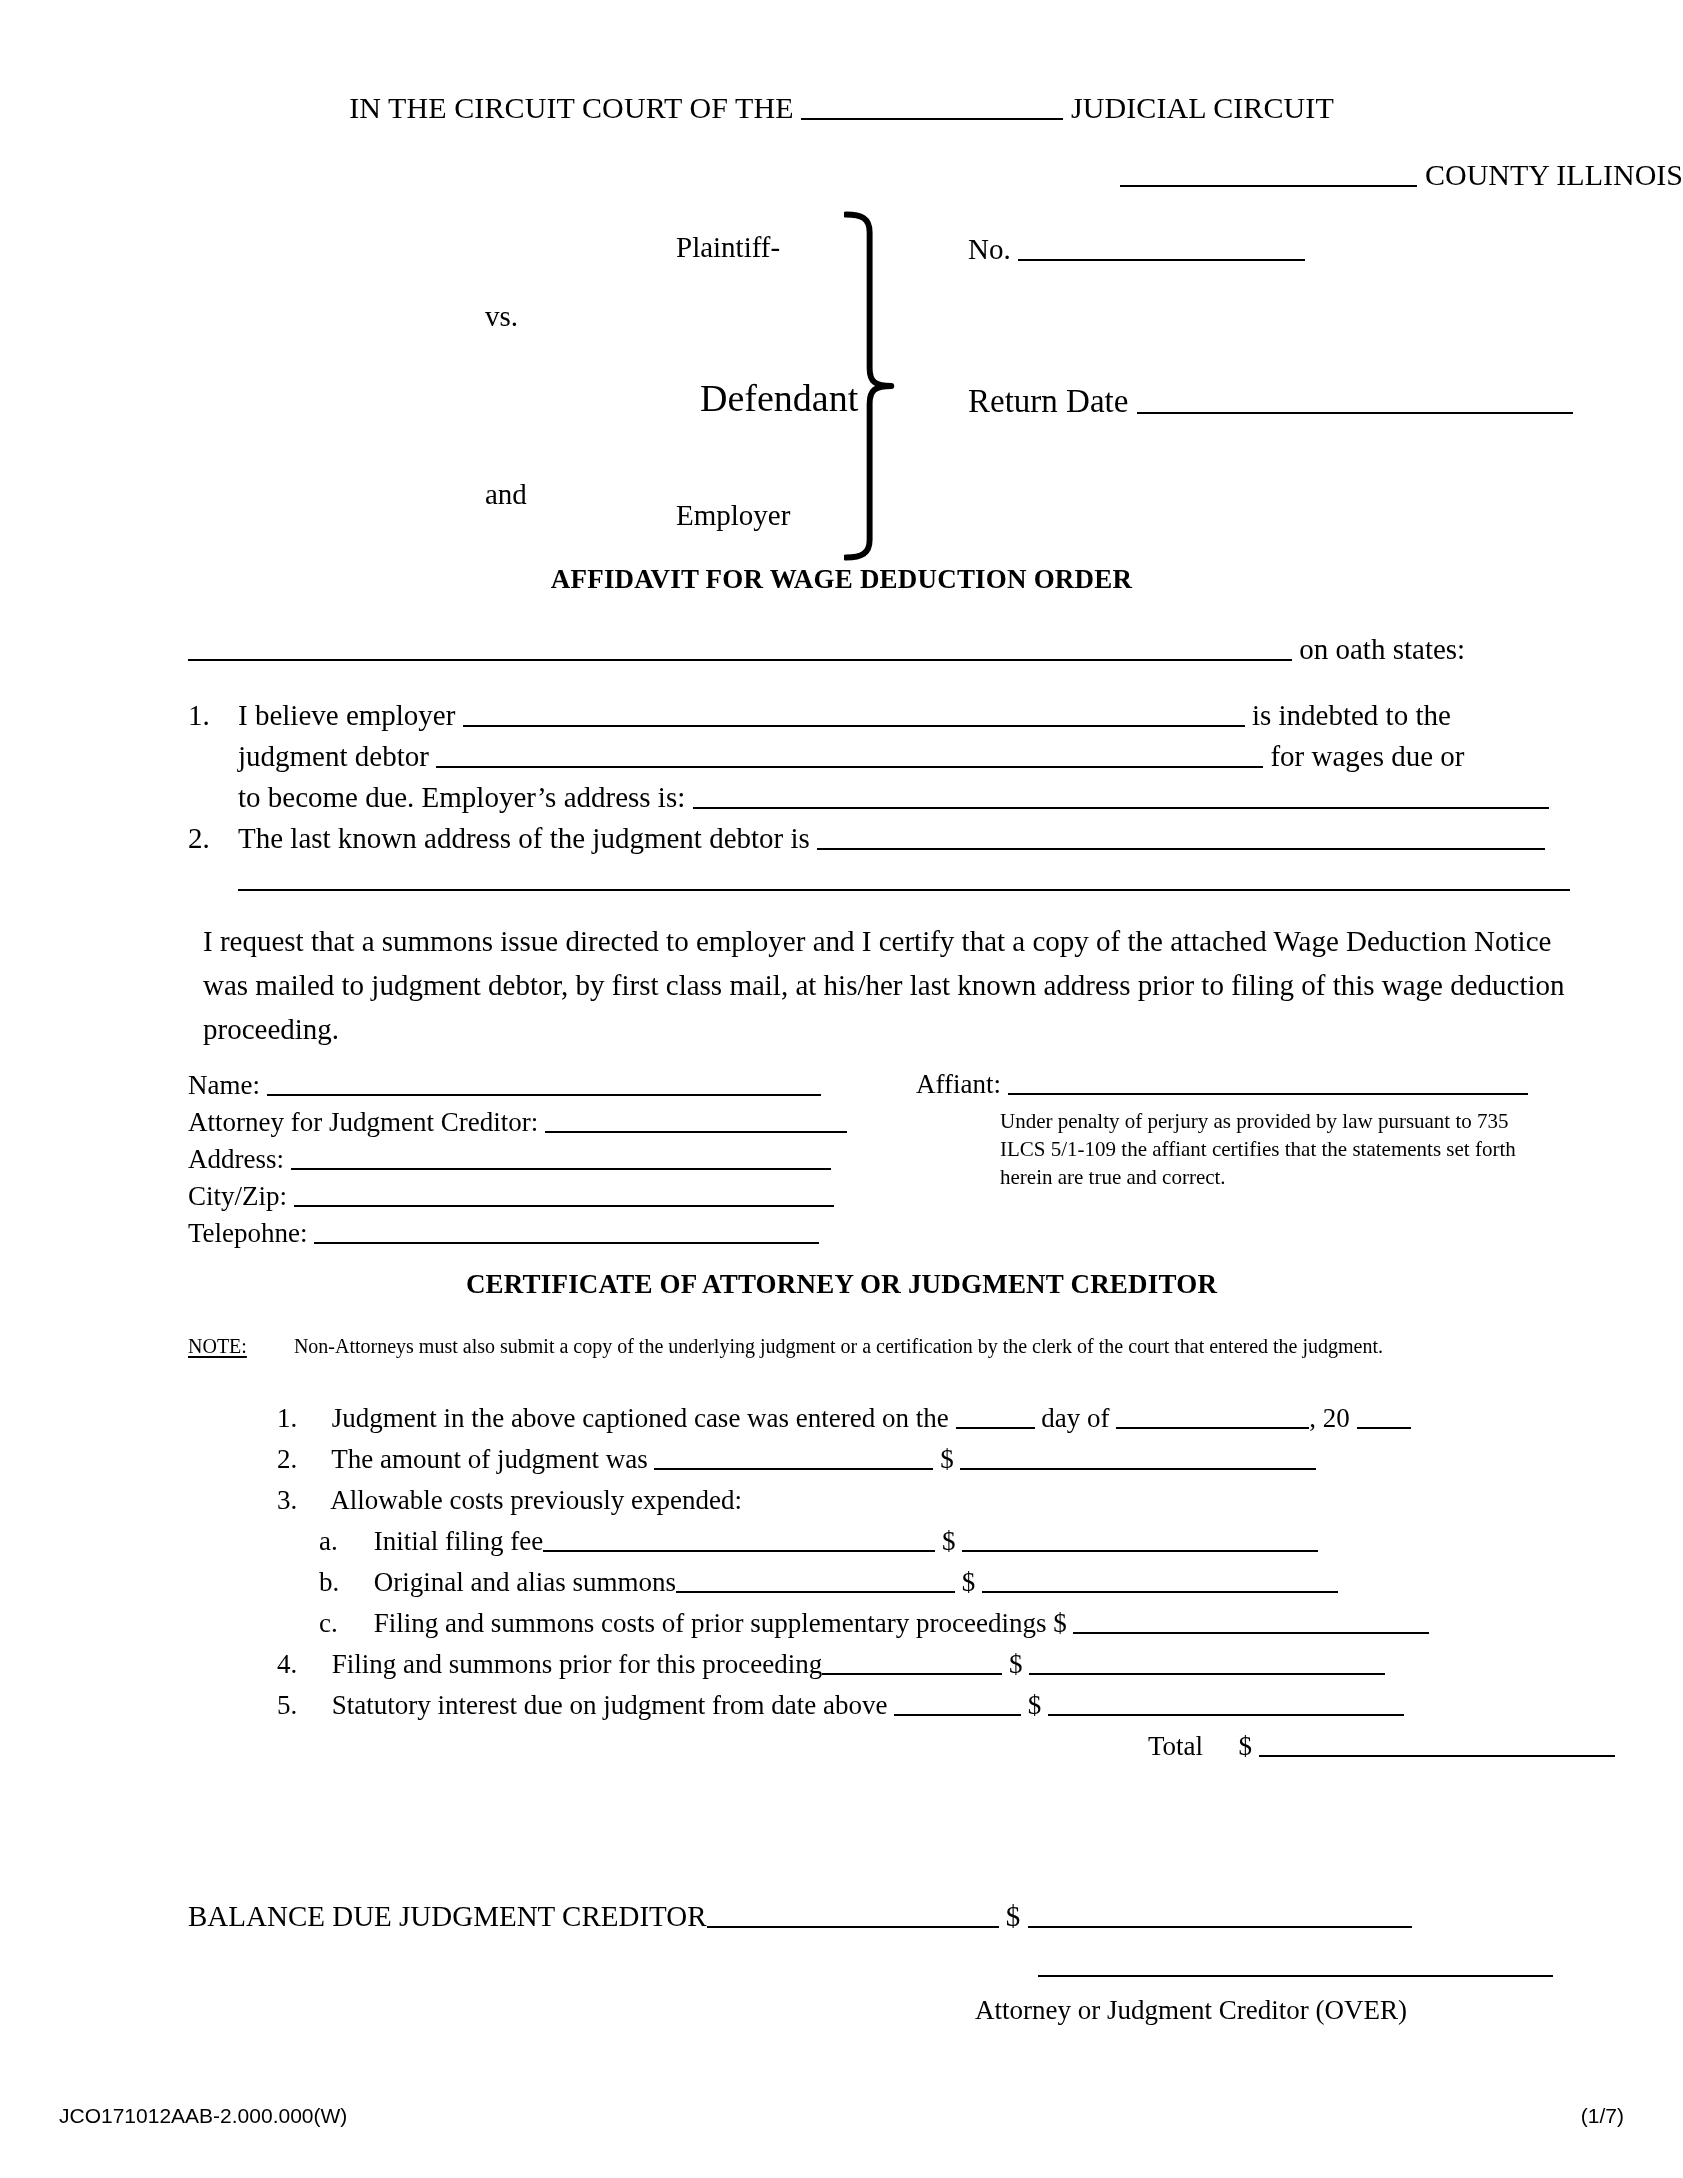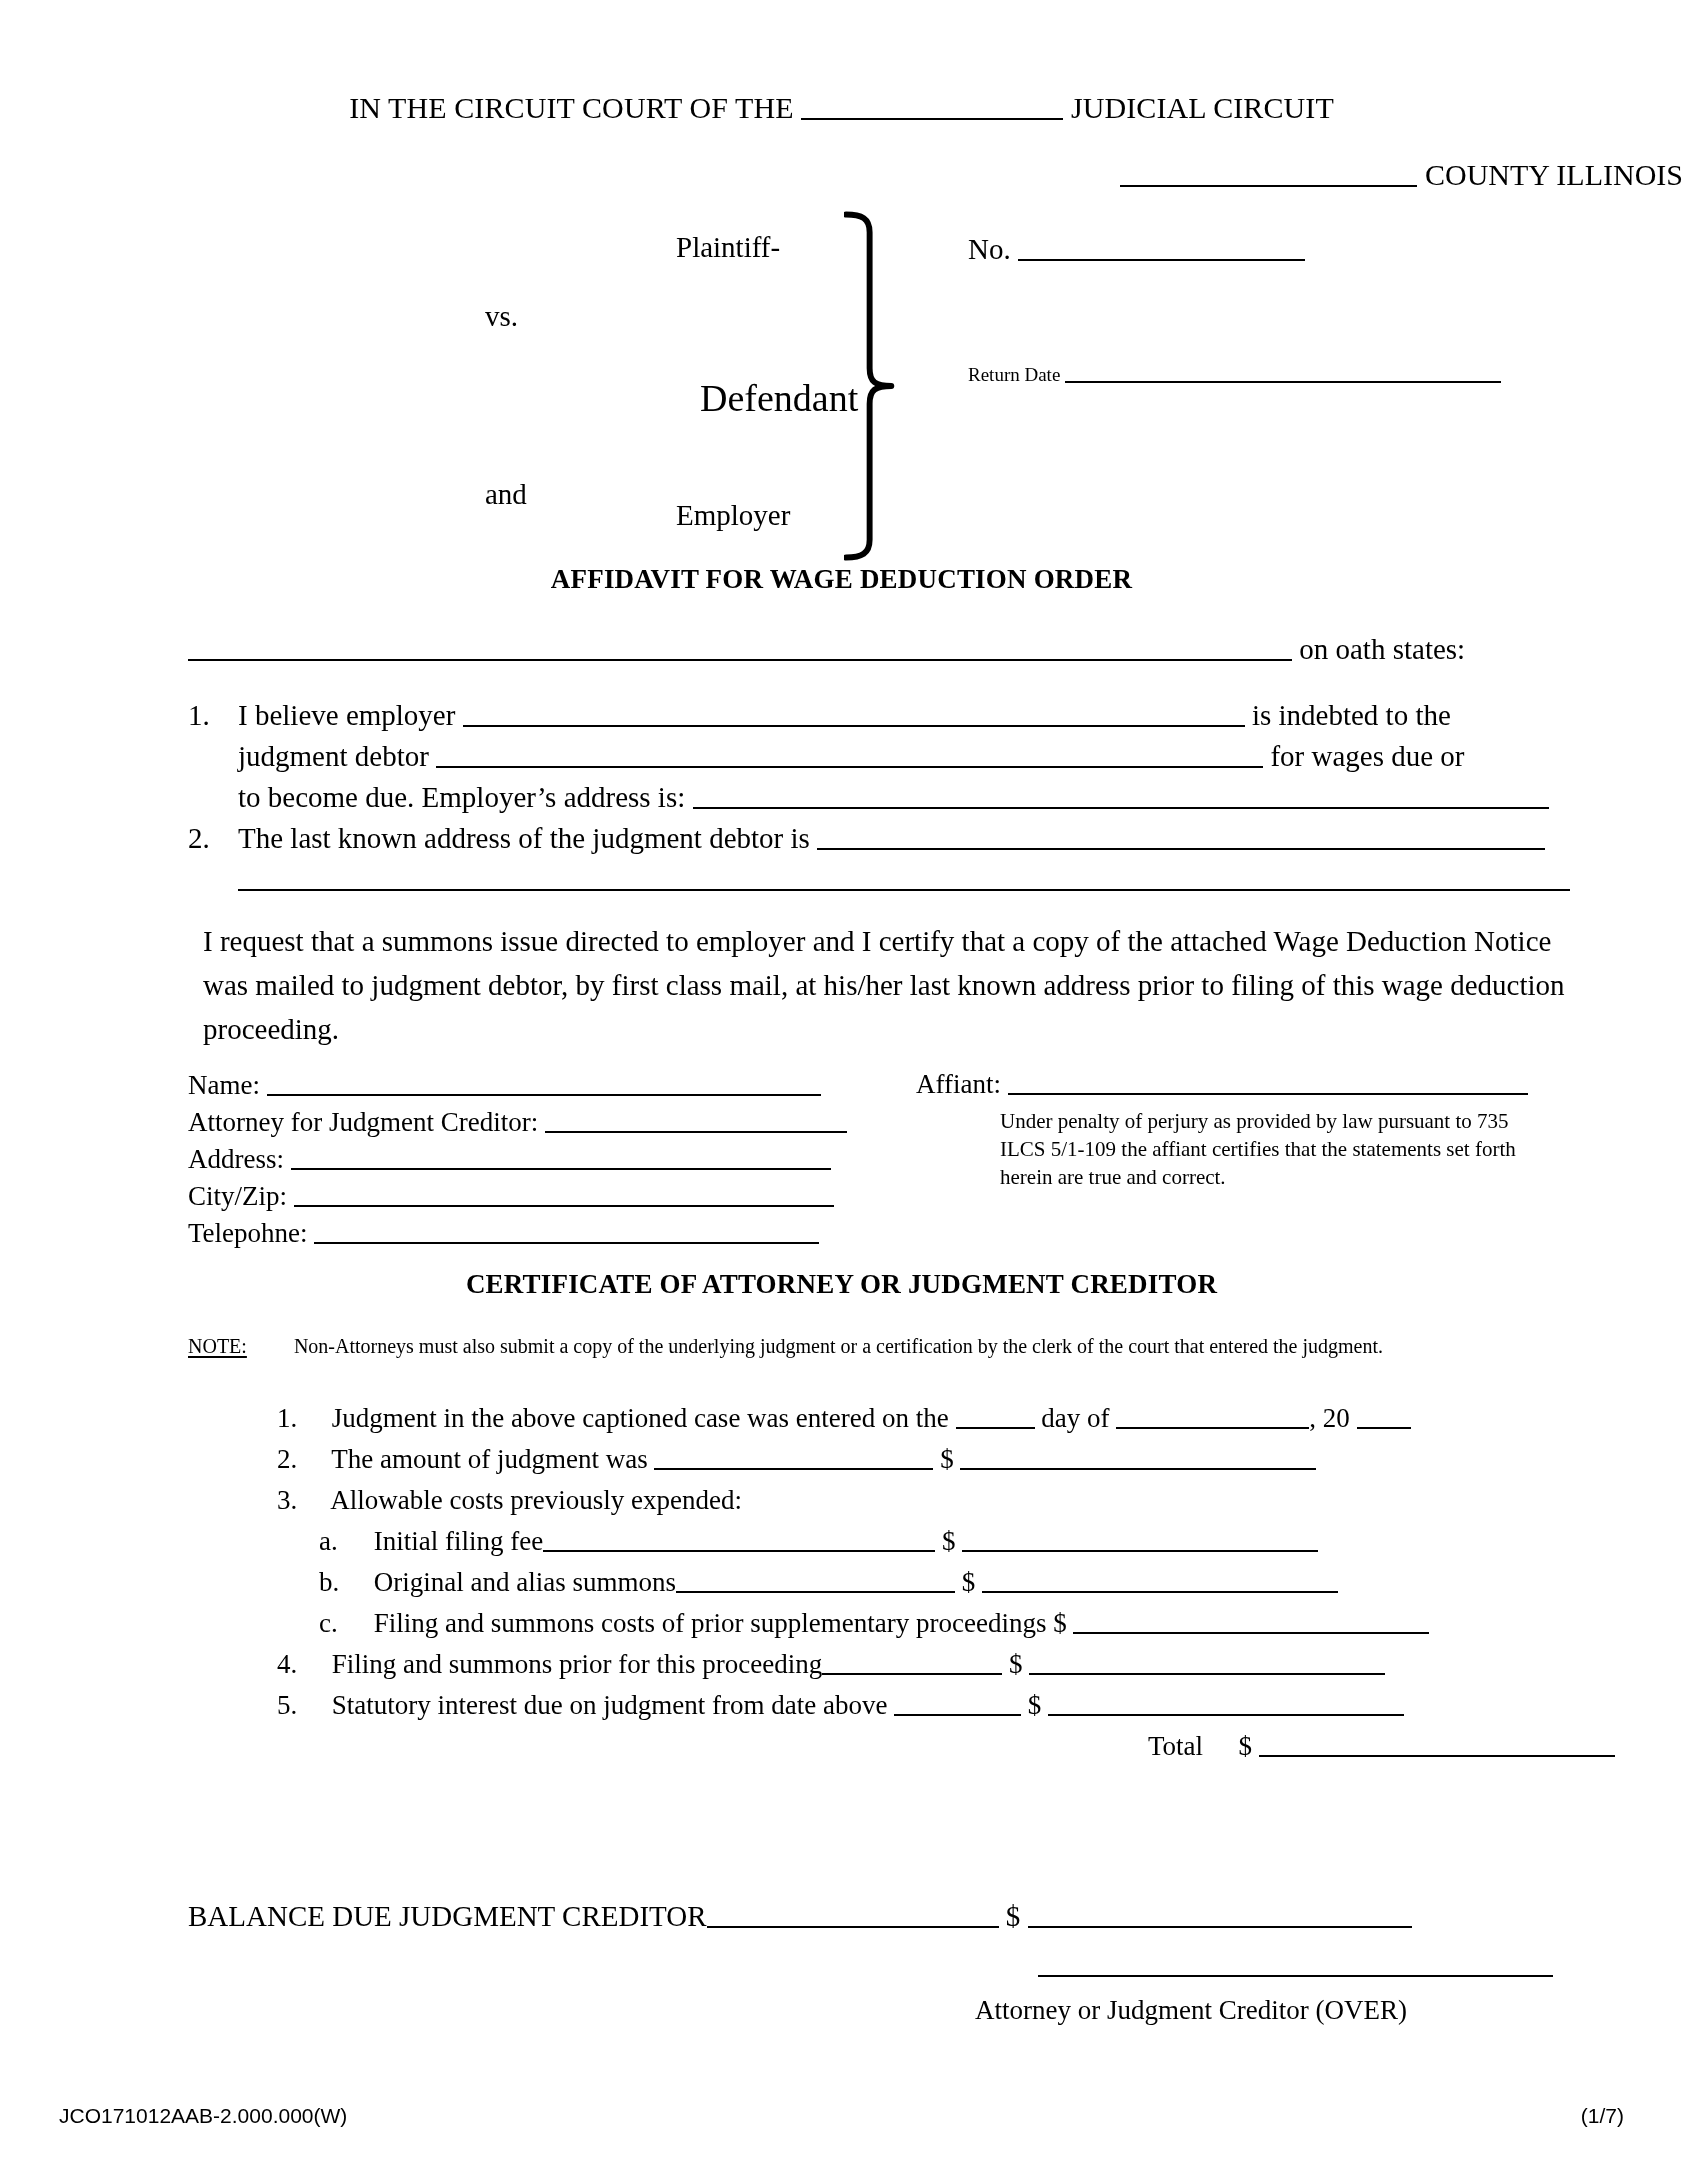--- a/index.html
+++ b/index.html
@@ -53,21 +53,21 @@
   
   .cap-vs      { left: 485px; top: 300px; font-size: 29px; }
   .cap-and     { left: 485px; top: 434px; font-size: 29px; margin-top: 44px; }
   .cap-plaintiff  { left: 676px; top: 231px; font-size: 29px; }
   .cap-defendant  { left: 676px; top: 376px; font-size: 38px; margin-left: 24px; }
   .cap-employer   { left: 676px; top: 499px; font-size: 29px; }
 
   .brace { left: 844px; top: 210px; }
 
   .cap-no       { left: 968px; top: 231px; font-size: 29px; }
-  .cap-return   { left: 968px; top: 364px; font-size: 19px; }
+  .cap-return   { left: 968px; top: 380px; font-size: 33px; }
 
   
   .title-affidavit {
     left: 0; right: 0; top: 564px;
     font-size: 27px;
     text-align: center;
     letter-spacing: 0.2px;
   }
   .title-certificate {
     left: 0; right: 0; top: 1269px;

